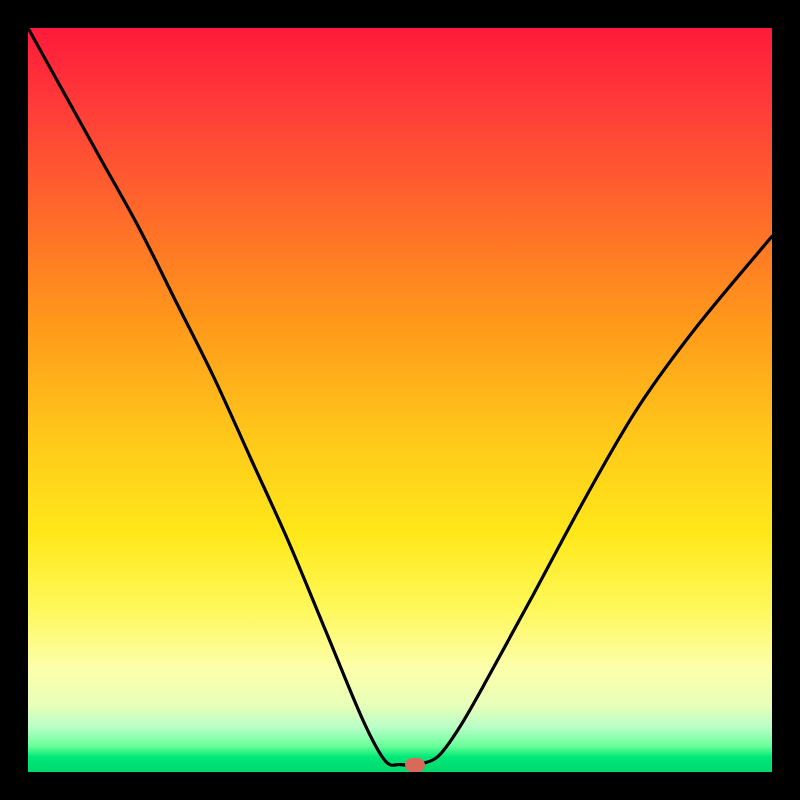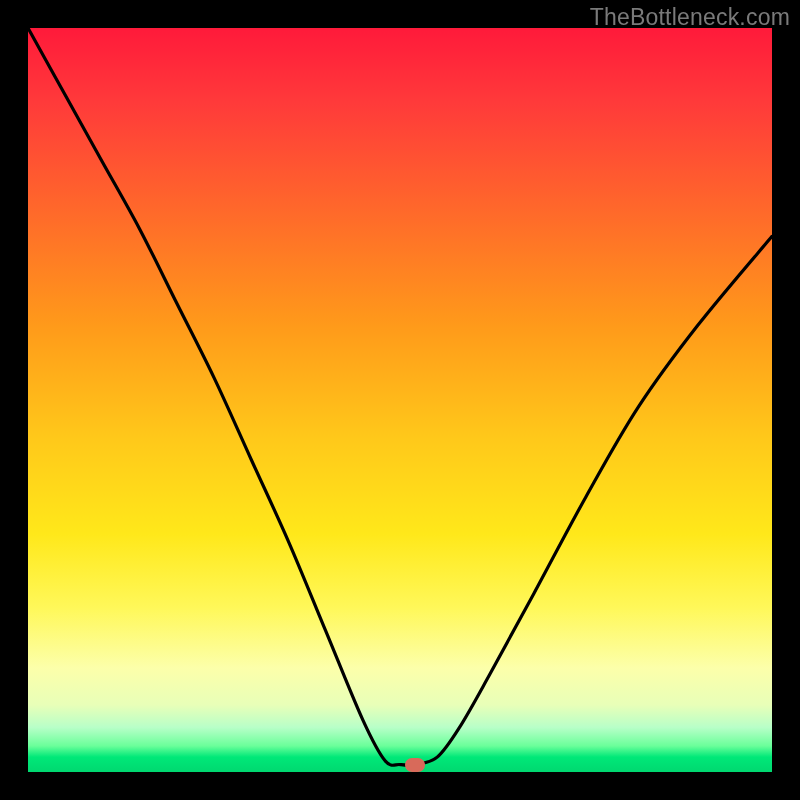--- a/index.html
+++ b/index.html
@@ -73,14 +73,13 @@
 <body>
 
 <div class="frame">
   <div class="plot">
     <div class="gradient"></div>
     <svg class="curve" viewBox="0 0 744 744" preserveAspectRatio="none">
       <path id="curve-path" fill="none" stroke="#000" stroke-width="3.2" stroke-linejoin="round" stroke-linecap="round" d="M 0,0 C 6.2,11.159999999999988 24.800000000000004,44.639999999999915 37.2,66.95999999999992 C 49.6,89.27999999999993 62.00000000000001,111.60000000000007 74.4,133.92000000000007 C 86.80000000000001,156.2400000000001 99.19999999999999,177.32000000000002 111.6,200.88 C 124,224.43999999999997 136.4,250.47999999999996 148.8,275.28 C 161.20000000000002,300.08 173.6,323.64 186,349.68 C 198.4,375.72 210.79999999999998,404.24 223.2,431.52000000000004 C 235.6,458.80000000000007 247.99999999999997,484.84000000000003 260.4,513.36 C 272.79999999999995,541.88 285.20000000000005,572.88 297.6,602.64 C 310,632.4 324.88,670.2199999999999 334.8,691.92 C 344.72,713.62 350.92,725.4000000000001 357.12,732.84 C 363.32,740.28 367.04,735.9399999999999 372,736.56 C 376.96,737.18 380.68,737.8 386.88,736.56 C 393.08,735.3199999999999 401.76000000000005,735.3199999999999 409.20000000000005,729.12 C 416.64000000000004,722.9200000000001 422.84,713 431.52,699.36 C 440.2,685.72 448.88,669.5999999999999 461.28,647.28 C 473.67999999999995,624.96 489.8,595.2 505.92,565.44 C 522.04,535.6800000000001 540.64,499.72 558,468.72 C 575.36,437.72 591.4799999999999,407.96 610.0799999999999,379.44 C 628.68,350.92 647.28,326.12 669.6,297.6 C 691.9200000000001,269.08000000000004 731.6,223.20000000000005 744,208.32000000000005"></path>
     </svg>
     <div id="marker" class="marker" style="left: 386.88px; top: 736.56px; background: rgb(216, 106, 90);"></div>
   </div>
-  <div class="watermark">TheBottleneck.com</div>
 </div>
 
 </body></html>

